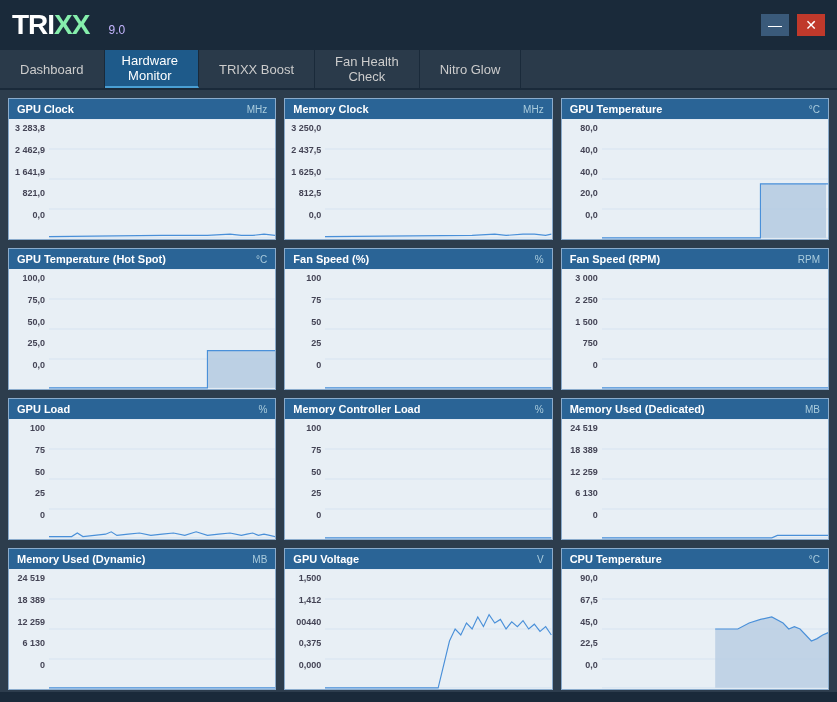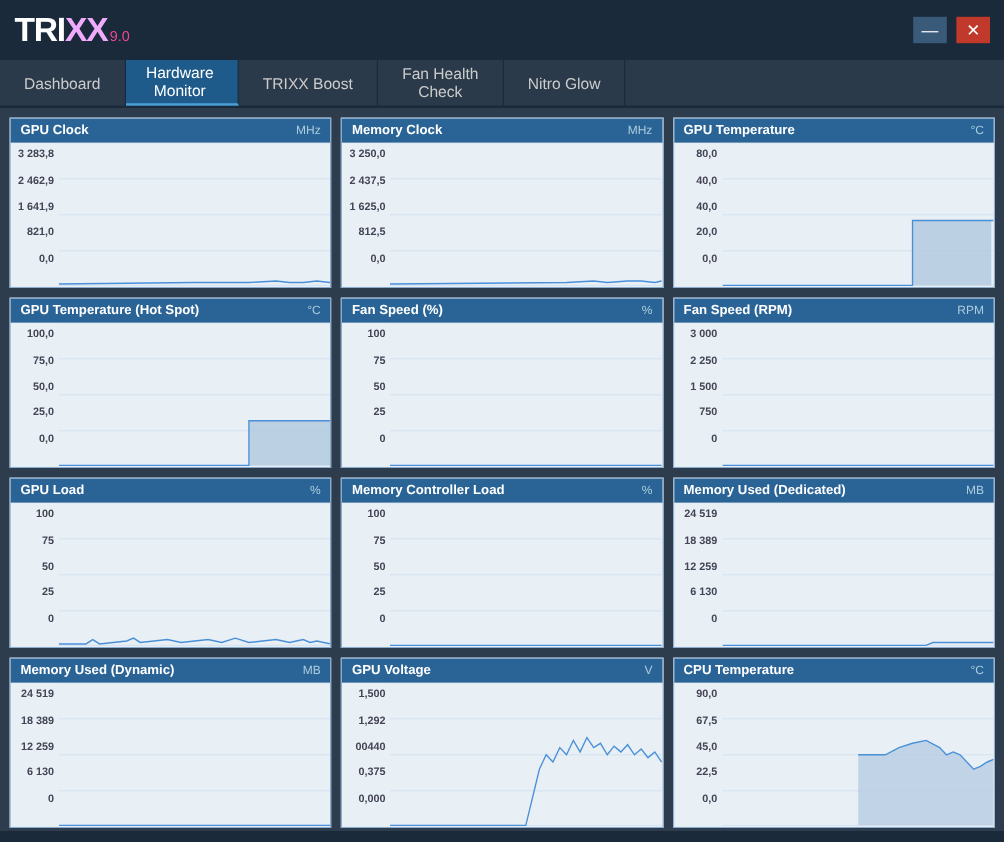--- a/index.html
+++ b/index.html
@@ -25,27 +25,27 @@
       display: flex;
       align-items: center;
     }
     .logo-text {
       font-size: 28px;
       font-weight: 900;
       color: #fff;
       letter-spacing: -1px;
     }
     .logo-x {
-      color: #f0abfc;
+      color: #86efac;
       margin-top: 28px;
     }
     .logo-version {
       font-size: 12px;
-      color: #ec4899;
-      margin-left: 2px;
+      color: #c4b5fd;
+      margin-left: 19px;
       margin-top: 10px;
     }
     .title-controls {
       display: flex;
       gap: 8px;
     }
     .title-btn {
       width: 28px;
       height: 22px;
       background: #3a5a7a;
@@ -463,21 +463,21 @@
     </div>
 
     <div class="chart-card">
       <div class="chart-header">
         <span class="chart-title">GPU Voltage</span>
         <span class="chart-unit">V</span>
       </div>
       <div class="chart-body">
         <div class="chart-yaxis">
           <span>1,500</span>
-          <span>1,292</span>
+          <span>1,412</span>
           <span>00440</span>
           <span>0,375</span>
           <span>0,000</span>
         </div>
         <div class="chart-area">
           <svg viewBox="0 0 200 100" preserveAspectRatio="none">
             <rect width="200" height="100" fill="#e8eff5"></rect>
             <line x1="0" y1="0" x2="200" y2="0" stroke="#cde" stroke-width="0.5"></line>
             <line x1="0" y1="25" x2="200" y2="25" stroke="#cde" stroke-width="0.5"></line>
             <line x1="0" y1="50" x2="200" y2="50" stroke="#cde" stroke-width="0.5"></line>

